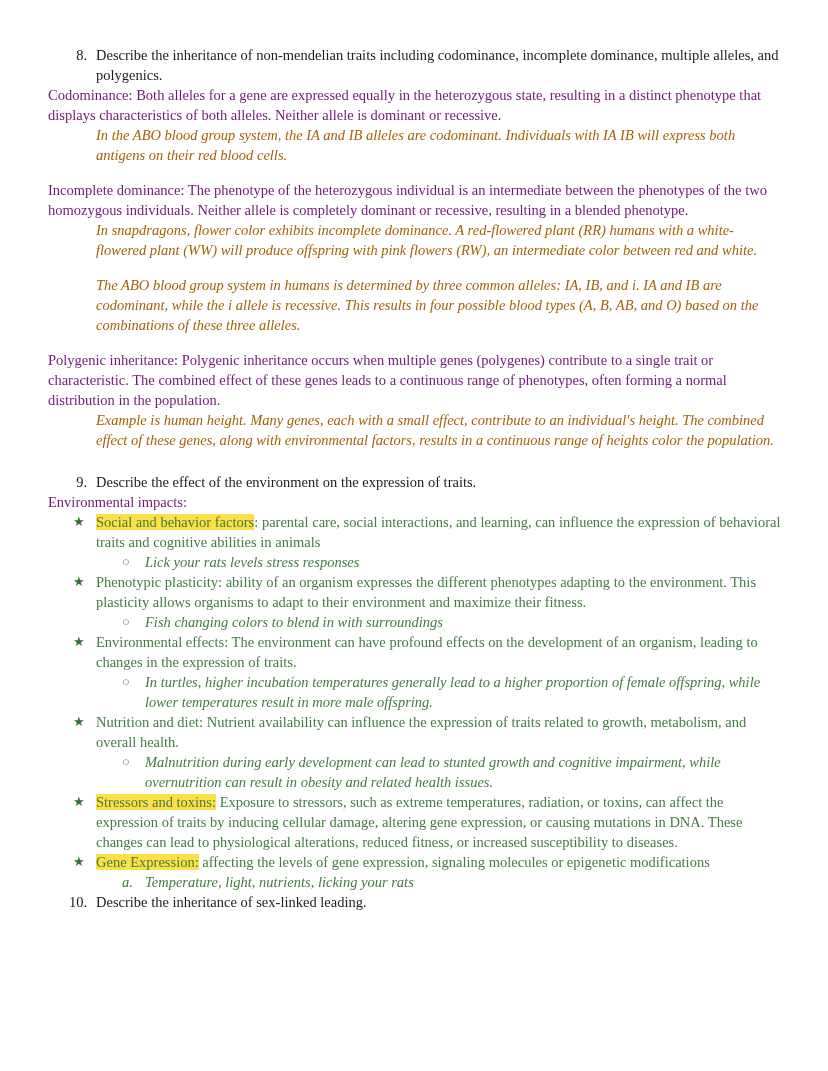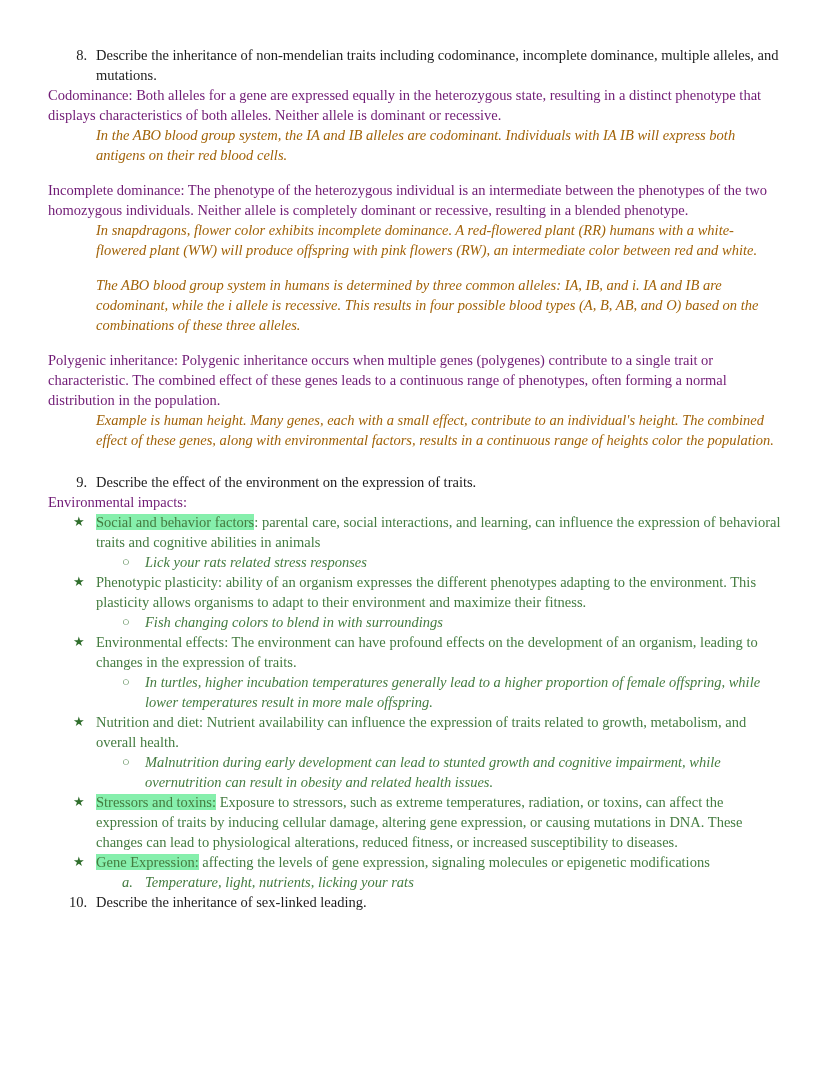--- a/index.html
+++ b/index.html
@@ -51,31 +51,31 @@
   .sub .smarker {
     flex: 0 0 49px;
     box-sizing: border-box;
     padding-left: 26px;
     color: #447c40;
     font-size: 13px;
   }
   .sub .smarker.alpha { font-size: 14.5px; font-style: italic; }
   .sub .stext { flex: 1; font-style: italic; }
 
-  .hl { background: #86efac; }
+  .hl { background: #fde047; }
 </style>
 </head>
 <body>
 
 <div class="page">
   <div class="content">
 
     <div class="question black">
       <span class="qnum">8.</span>
-      <div class="qtext">Describe the inheritance of non-mendelian traits including codominance, incomplete dominance, multiple alleles, and mutations.</div>
+      <div class="qtext">Describe the inheritance of non-mendelian traits including codominance, incomplete dominance, multiple alleles, and polygenics.</div>
     </div>
 
     <p class="para green">Codominance: Both alleles for a gene are expressed equally in the heterozygous state, resulting in a distinct phenotype that displays characteristics of both alleles. Neither allele is dominant or recessive.</p>
     <p class="example">In the ABO blood group system, the IA and IB alleles are codominant. Individuals with IA IB will express both antigens on their red blood cells.</p>
 
     <p class="para green">Incomplete dominance: The phenotype of the heterozygous individual is an intermediate between the phenotypes of the two homozygous individuals. Neither allele is completely dominant or recessive, resulting in a blended phenotype.</p>
     <p class="example">In snapdragons, flower color exhibits incomplete dominance. A red-flowered plant (RR) humans with a white-flowered plant (WW) will produce offspring with pink flowers (RW), an intermediate color between red and white.</p>
 
     <p class="example">The ABO blood group system in humans is determined by three common alleles: IA, IB, and i. IA and IB are codominant, while the i allele is recessive. This results in four possible blood types (A, B, AB, and O) based on the combinations of these three alleles.</p>
 
@@ -88,21 +88,21 @@
     </div>
 
     <p class="para green">Environmental impacts:</p>
 
     <div class="bullet">
       <span class="bmarker">★</span>
       <div class="btext"><span class="hl">Social and behavior factors</span><span>:  parental care, social interactions, and learning, can influence the expression of behavioral traits and cognitive abilities in animals</span></div>
     </div>
     <div class="sub">
       <span class="smarker">○</span>
-      <div class="stext">Lick your rats related stress responses</div>
+      <div class="stext">Lick your rats levels stress responses</div>
     </div>
 
     <div class="bullet">
       <span class="bmarker">★</span>
       <div class="btext">Phenotypic plasticity: ability of an organism expresses the different phenotypes adapting to the environment.  This plasticity allows organisms to adapt to their environment and maximize their fitness.</div>
     </div>
     <div class="sub">
       <span class="smarker">○</span>
       <div class="stext">Fish changing colors to blend in with surroundings</div>
     </div>

